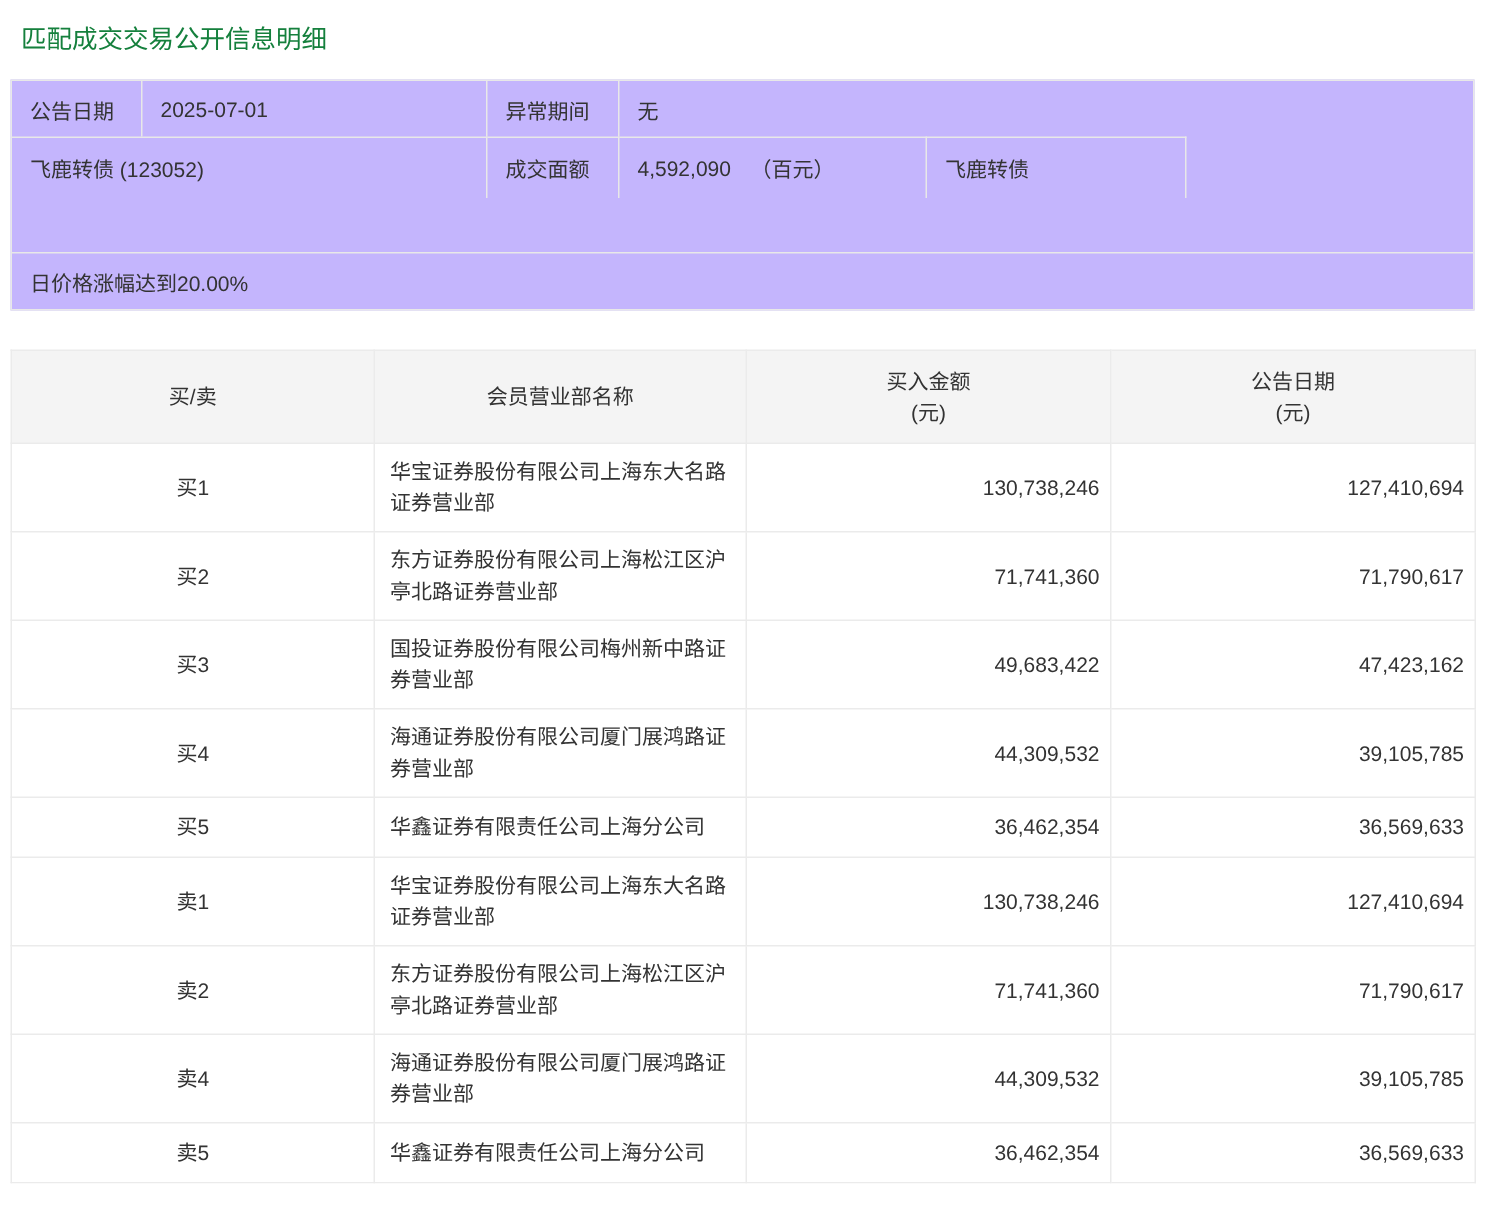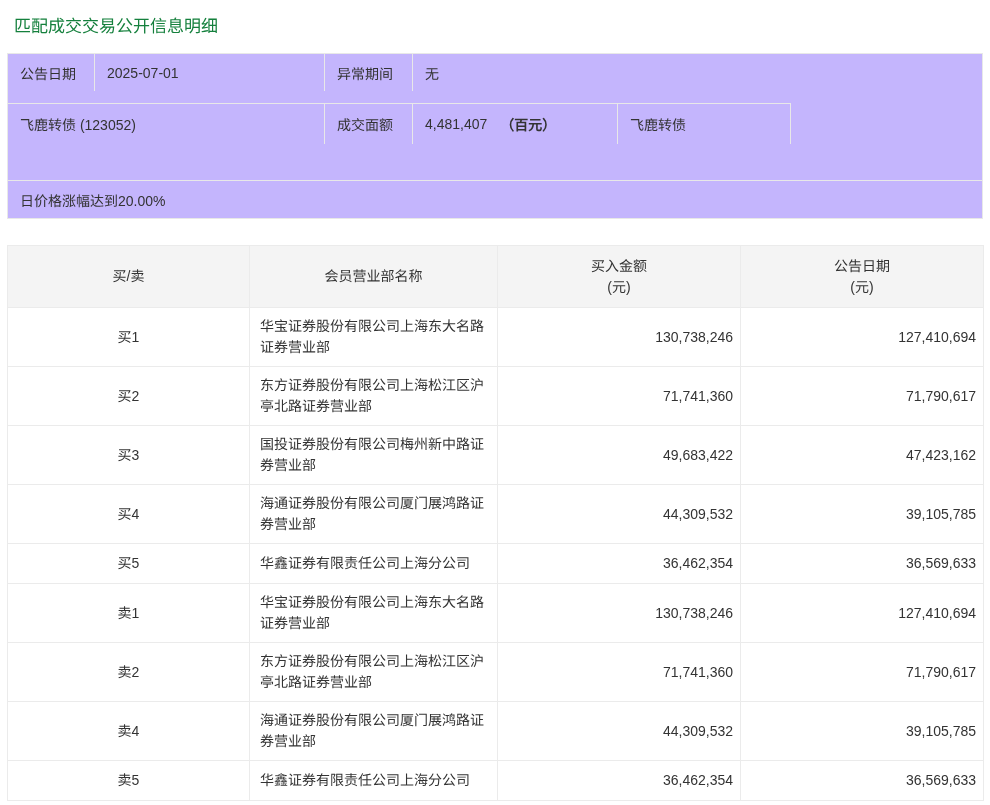--- a/index.html
+++ b/index.html
@@ -28,28 +28,28 @@
     grid-template-columns: 87px 230px 88px 205px 173px 1fr;
     background: #c4b5fd;
   }
   .info-cell {
     display: flex;
     align-items: center;
     padding: 0 12px;
     min-height: 37px;
     color: #333333;
   }
-  .info-cell.h2 { min-height: 41px; margin-top: 12px; }
+  .info-cell.h2 { min-height: 41px; }
   .info-cell.h3 { min-height: 38px; }
   .info-cell.bdr { border-right: 1px solid #e8e8e8; }
   .info-cell.bt  { border-top: 1px solid #e8e8e8; }
   .span2 { grid-column: span 2; }
   .span3 { grid-column: span 3; }
   .spanall { grid-column: 1 / -1; margin-top: 36px; }
-  .unit-gap { margin-left: 13px; font-weight: bold; }
+  .unit-gap { margin-left: 13px; }
 
   
   table.data-table {
     width: 100%;
     border-collapse: collapse;
     table-layout: fixed;
     margin-top: 26px;
   }
   .data-table th, .data-table td {
     border: 1px solid #ebebeb;
@@ -78,21 +78,21 @@
   <div class="info-box">
 
     <div class="info-cell bdr">公告日期</div>
     <div class="info-cell bdr">2025-07-01</div>
     <div class="info-cell bdr">异常期间</div>
     <div class="info-cell span3">无</div>
 
     <div class="info-cell h2 bt bdr span2">飞鹿转债 (123052)</div>
     <div class="info-cell h2 bt bdr">成交面额</div>
     <div class="info-cell h2 bt bdr">
-      <span>4,481,407</span>
+      <span>4,592,090</span>
       <span class="unit-gap">（百元）</span>
     </div>
     <div class="info-cell h2 bt bdr">飞鹿转债</div>
 
     <div class="info-cell h3 bt spanall">日价格涨幅达到20.00%</div>
   </div>
 
   <table class="data-table">
     <colgroup>
       <col style="width:242px">

